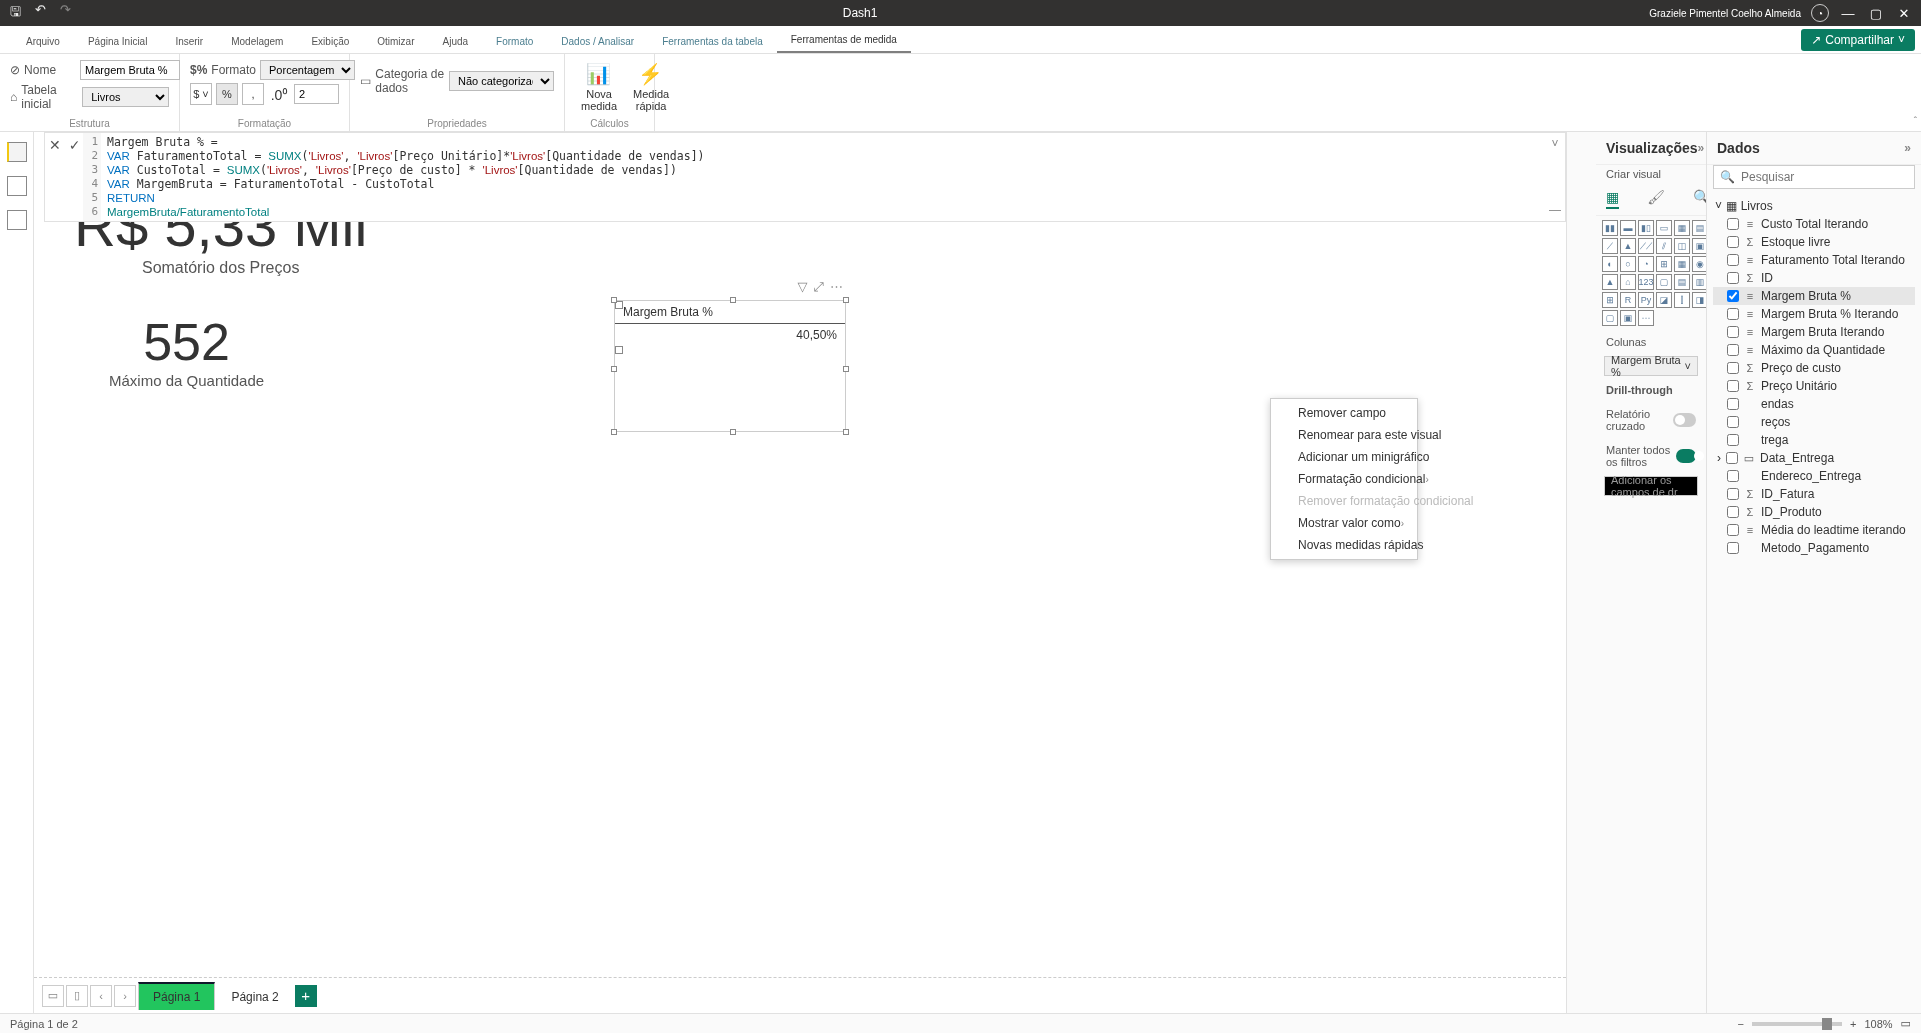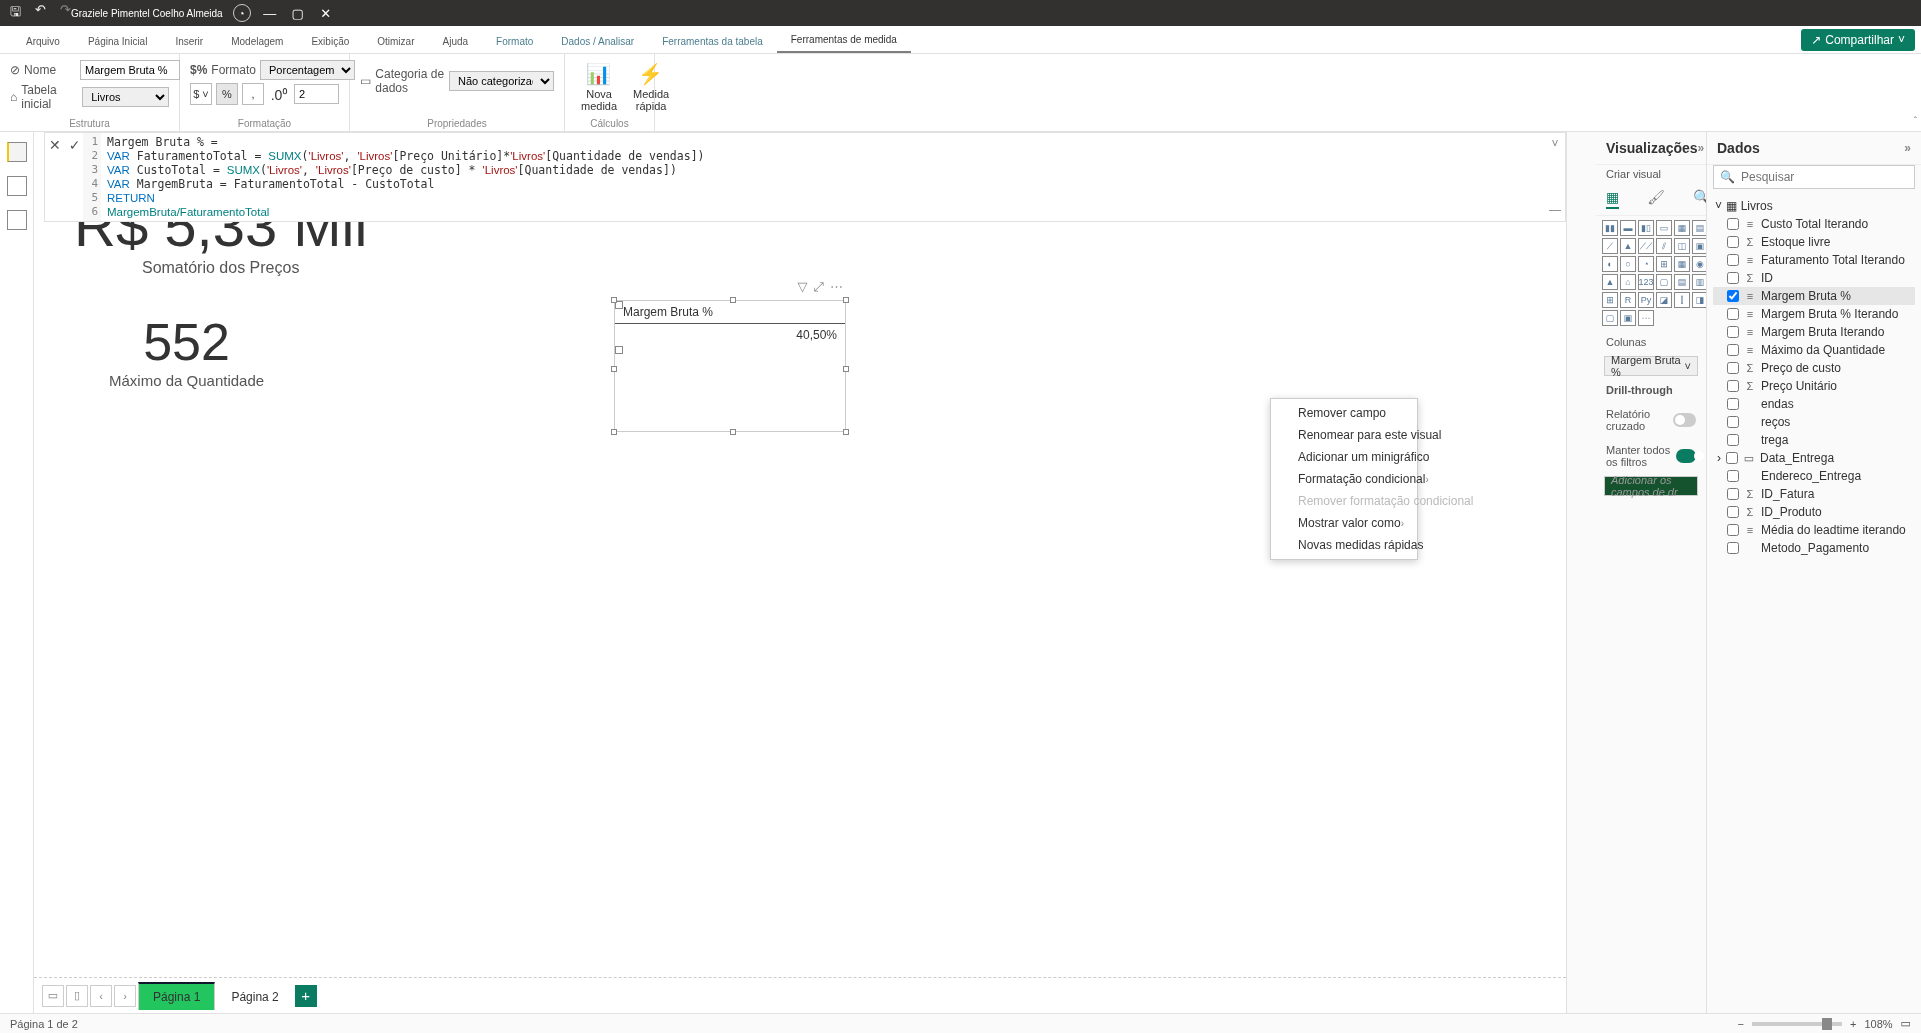--- a/index.html
+++ b/index.html
@@ -115,20 +115,21 @@
 </style>
 </head>
 <body>
 
 <div class="titlebar">
   <div class="qat">
     <span>🖫</span>
     <span>↶</span>
     <span style="opacity:.4">↷</span>
   </div>
+  <div class="title">Dash1</div>
   <div class="userarea">
     <span style="font-size:10px">Graziele Pimentel Coelho Almeida</span>
     <span class="avatar">◔</span>
     <span class="winbtn">—</span>
     <span class="winbtn">▢</span>
     <span class="winbtn">✕</span>
   </div>
 </div>
 
 <div class="ribbon-tabs">
@@ -345,21 +346,21 @@
       <div class="toggle">
           <div class="knob"></div>
         </div>
     </div>
     <div class="viz-section" style="display:flex;justify-content:space-between;align-items:center">
       <span>Manter todos os filtros</span>
       <div class="toggle on">
           <div class="knob"></div>
         </div>
     </div>
-    <div class="field-well" style="background:#14532d;color:#999;font-style:italic">
+    <div class="field-well" style="background:#000000;color:#999;">
       <span>Adicionar os campos de dr</span>
     </div>
   </div>
 
   <div class="panel data">
     <div class="panel-header">
       <span>Dados</span>
       <span class="collapse-ico">»</span>
     </div>
     <div class="search-box">

